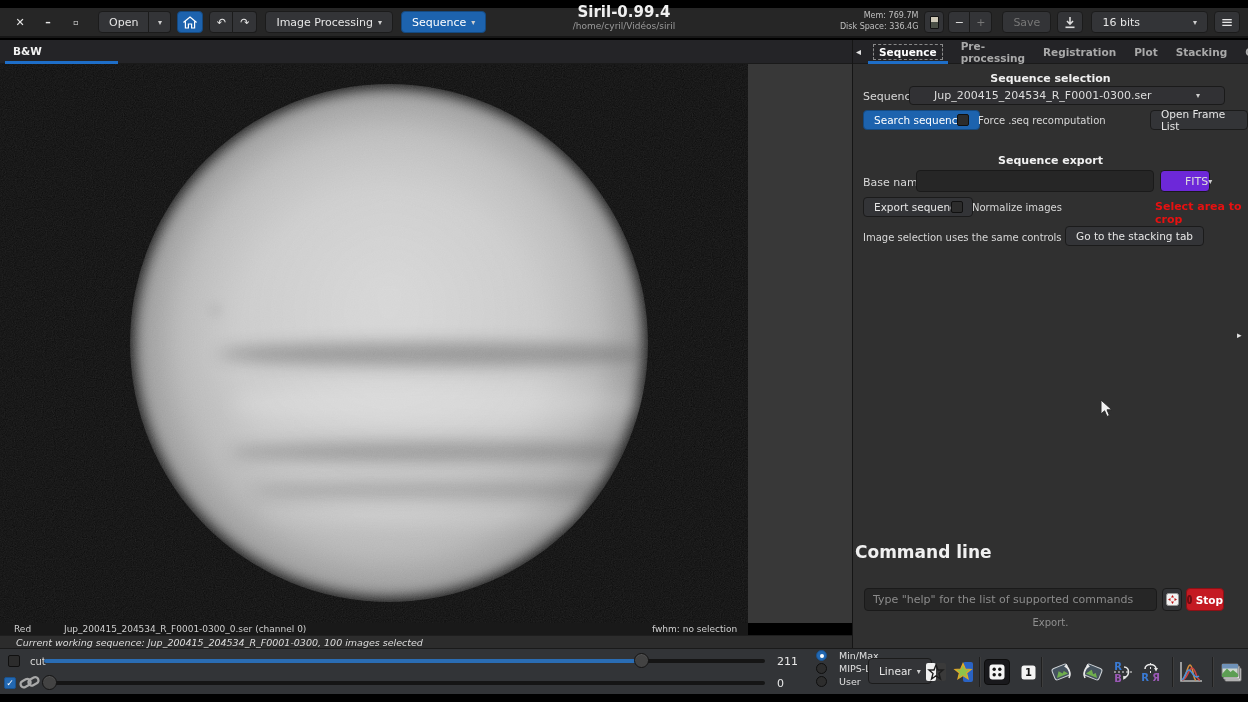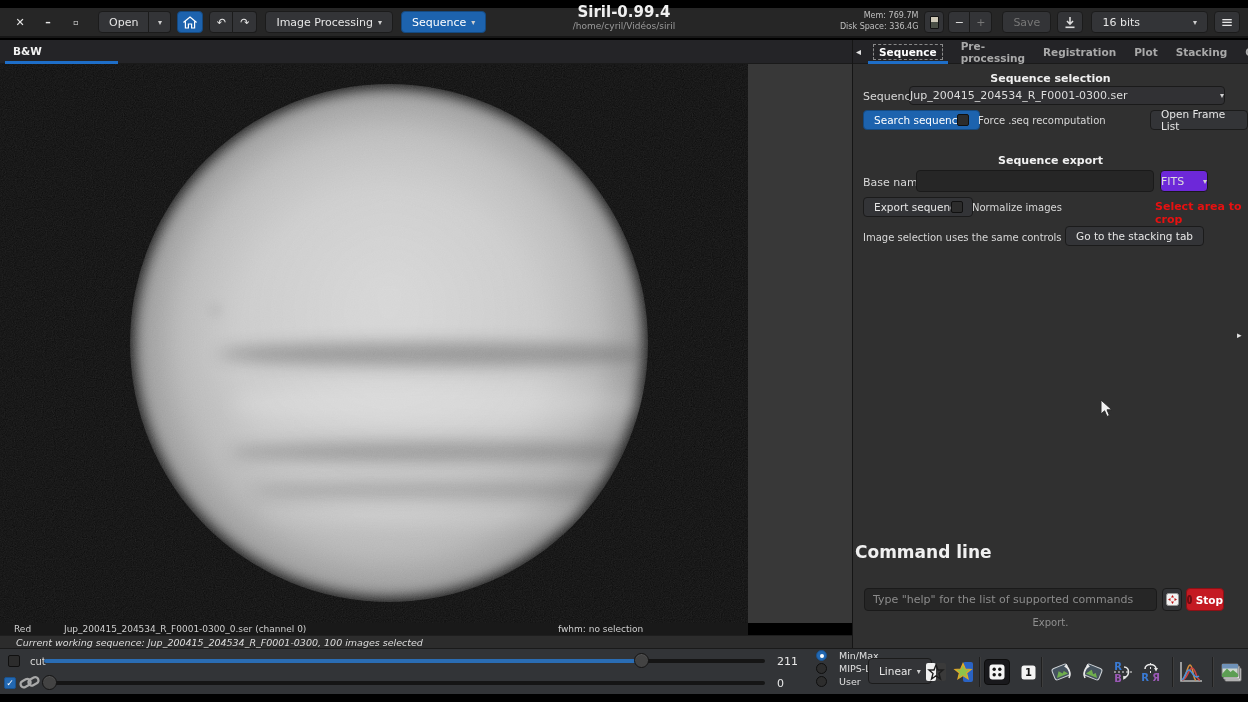--- a/index.html
+++ b/index.html
@@ -58,32 +58,32 @@
   #band3 { left:120px; top:398px; width:380px; height:16px; background:rgba(20,20,20,.22); filter:blur(8px); }
   #bright1 { left:100px; top:300px; width:420px; height:40px; background:rgba(255,255,255,.20); filter:blur(10px); }
   #bright2 { left:130px; top:420px; width:340px; height:22px; background:rgba(255,255,255,.14); filter:blur(9px); }
   #moon { position:absolute; left:206px; top:238px; width:16px; height:16px; border-radius:50%;
     background:#b5b5b5; filter:blur(4px); opacity:.85; }
   #grain { position:absolute; left:0; top:0; mix-blend-mode:screen; opacity:.14; }
 
   #status-row { position:absolute; left:0; top:623px; width:748px; height:12px; background:#191919;
     font-size:9px; color:#cfcfcf; display:flex; align-items:center; }
   #status-row .ch { margin-left:14px; width:48px; }
-  #status-row .fn { margin-left:2px; width:494px; }
+  #status-row .fn { margin-left:2px; width:588px; }
   #seq-row { position:absolute; left:0; top:635px; width:852px; height:13px; background:#2c2c2c;
     font-size:9.5px; font-style:italic; color:#dcdcdc; display:flex; align-items:center; padding-left:16px;
     border-top:1px solid #1e1e1e; }
 
   
   #right-panel { position:absolute; left:853px; top:64px; width:395px; height:584px; background:#303030; }
   #vsep { position:absolute; left:852px; top:40px; width:1px; height:654px; background:#151515; }
   .section-title { position:absolute; width:100%; text-align:center; font-size:11px; font-weight:bold; color:#f0f0f0; }
   .lbl { font-size:11px; color:#d8d8d8; }
   .combo { background:#313134; border:1px solid #1a1a1a; border-radius:4px; display:flex; align-items:center;
-    font-size:11px; color:#dcdcdc; padding:0 0; }
+    font-size:11px; color:#dcdcdc; padding:0 24px; }
   .combo .caret { margin-left:auto; }
   .entry { background:#262626; border:1px solid #1a1a1a; border-radius:4px; color:#ddd;
     font-size:11px; padding:0 8px; font-family:"DejaVu Sans", sans-serif; }
   .entry::placeholder { color:#8b8b8b; }
   .checkbox { width:12px; height:12px; background:#2c2c2c; border:1px solid #101010; border-radius:2px;
     display:inline-flex; align-items:center; justify-content:center; }
   .checkbox.checked { background:#2268b2; border-color:#1a528e; color:#fff; font-size:9px; }
   .cb-label { font-size:10px; color:#d8d8d8; margin-left:6px; }
   .warn { color:#e81010; font-size:11px; font-weight:bold; }
   #ready { position:absolute; left:0; top:553px; width:100%; text-align:center; font-size:10px; color:#8f8f8f; }

